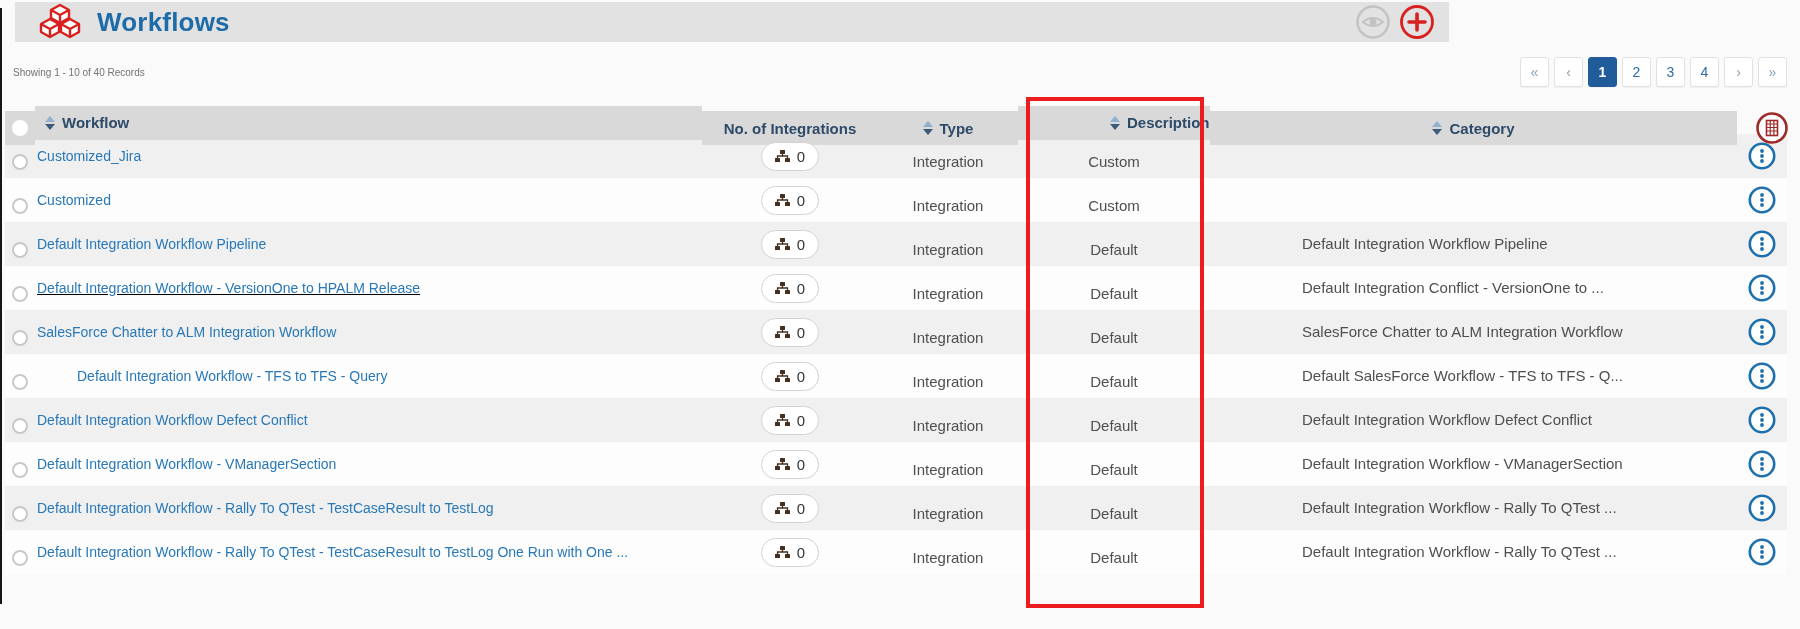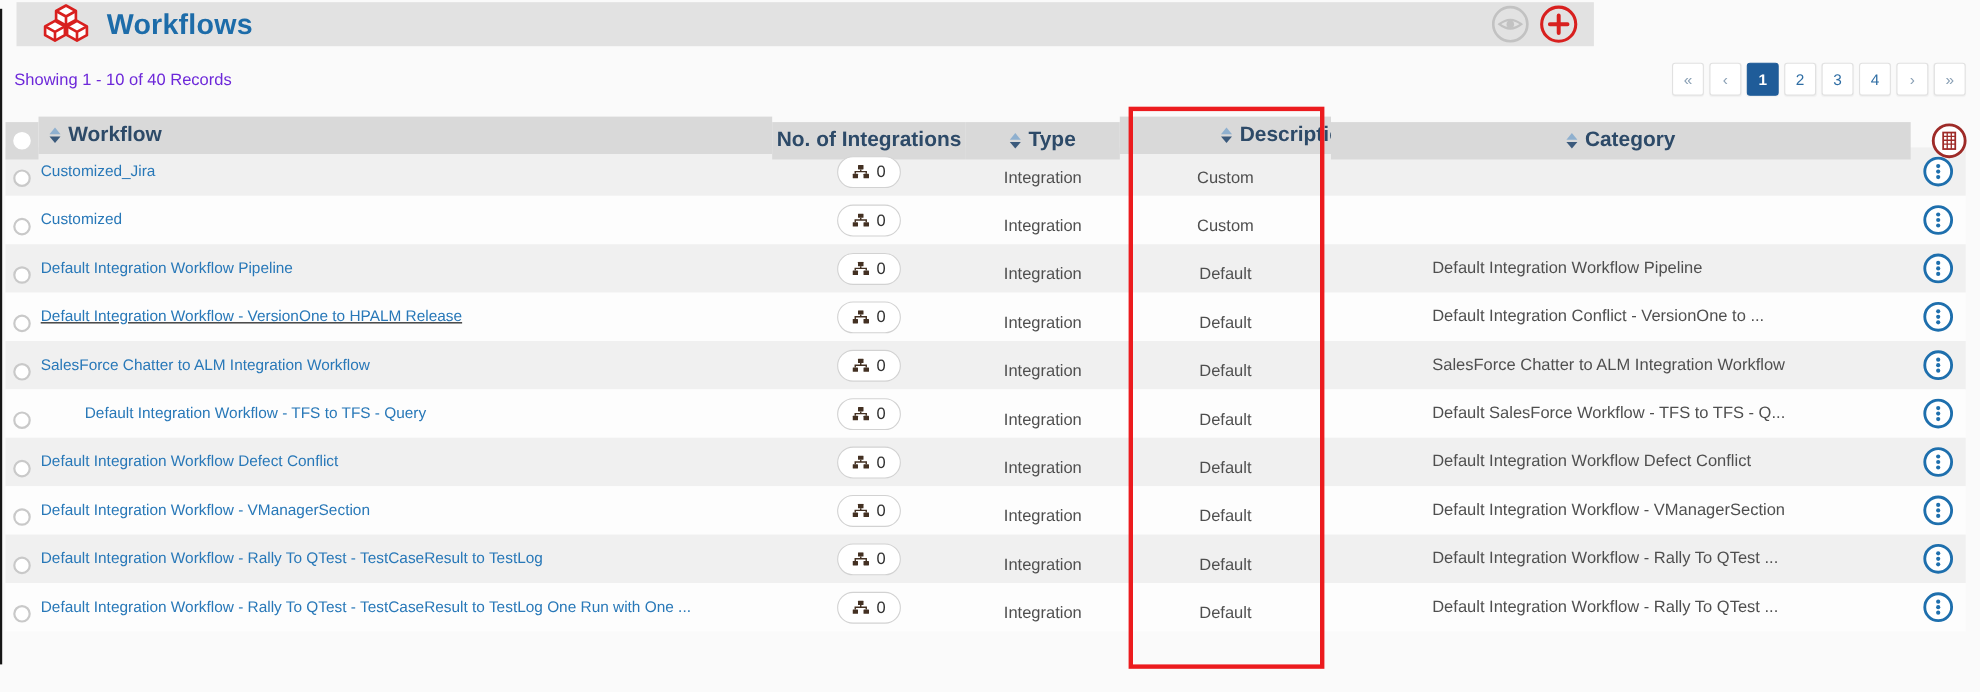--- a/index.html
+++ b/index.html
@@ -9,35 +9,35 @@
   
   .title-bar { position:absolute; left:15px; top:2px; width:1434px; height:40px;
     background:#e2e2e2; display:flex; align-items:center; padding:0 14px 0 24px;text-align:right; }
   .title-bar .app-title { color:#1d6ca9; font-size:26px; font-weight:600; margin-left:16px; letter-spacing:.2px; }
   .title-bar .spacer { flex:1; }
   .tb-icon { width:36px; height:36px; margin-left:8px; cursor:pointer; }
 
   
   .list-toolbar { position:absolute; left:13px; top:56px; width:1774px; height:32px;
     display:flex; align-items:center; }
-  .records-summary { font-size:15px; color:#6d28d9; }
+  .records-summary { font-size:10px; color:#737373; }
   .pagination { margin-left:auto; display:flex; gap:5px; }
   .page-btn { min-width:29px; height:30px; padding:0 8px; background:#fff; border:1px solid #e1e1e1;
     border-radius:3px; color:#2e6da4; font-size:14px; display:flex; align-items:center; justify-content:center;
     cursor:pointer; box-shadow:0 1px 1px rgba(0,0,0,.04); }
   .page-btn.nav { color:#8aa0b5; }
   .page-btn.active { background:#1f5c99; border-color:#1f5c99; color:#fff; font-weight:bold; }
 
   
   .wf-table { position:absolute; left:5px; top:100px; width:1782px; }
   .trow { display:grid; grid-template-columns:30px 667px 176px 140px 192px 527px 50px; align-items:center; }
   .thead { height:34px; }
   .thead .cell { background:#d9d9d9; height:34px; display:flex; align-items:center; }
   .thead .cell.actions-h { background:transparent; }
-  .th-label { color:#2d4a68; font-size:19px; font-weight:bold; }
+  .th-label { color:#2d4a68; font-size:15px; font-weight:bold; }
   .c-center { justify-content:center; text-align:center;margin-top:11px; }
   .cell.wf-h { padding-left:10px; }
   .cell.desc-h { padding-left:92px; justify-content:flex-start; }
   .sort { display:inline-flex; flex-direction:column; gap:2px; margin-right:7px; }
   .sort .up { width:0;height:0;border-left:5px solid transparent;border-right:5px solid transparent;border-bottom:6px solid #8fb0cf; }
   .sort .dn { width:0;height:0;border-left:5px solid transparent;border-right:5px solid transparent;border-top:6px solid #3b5a7c; }
 
   .tbody .trow { height:44px; }
   .tbody .trow:nth-child(odd) { background:#f0f0f0; }
   .tbody .trow:nth-child(even) { background:#fdfdfd; }

